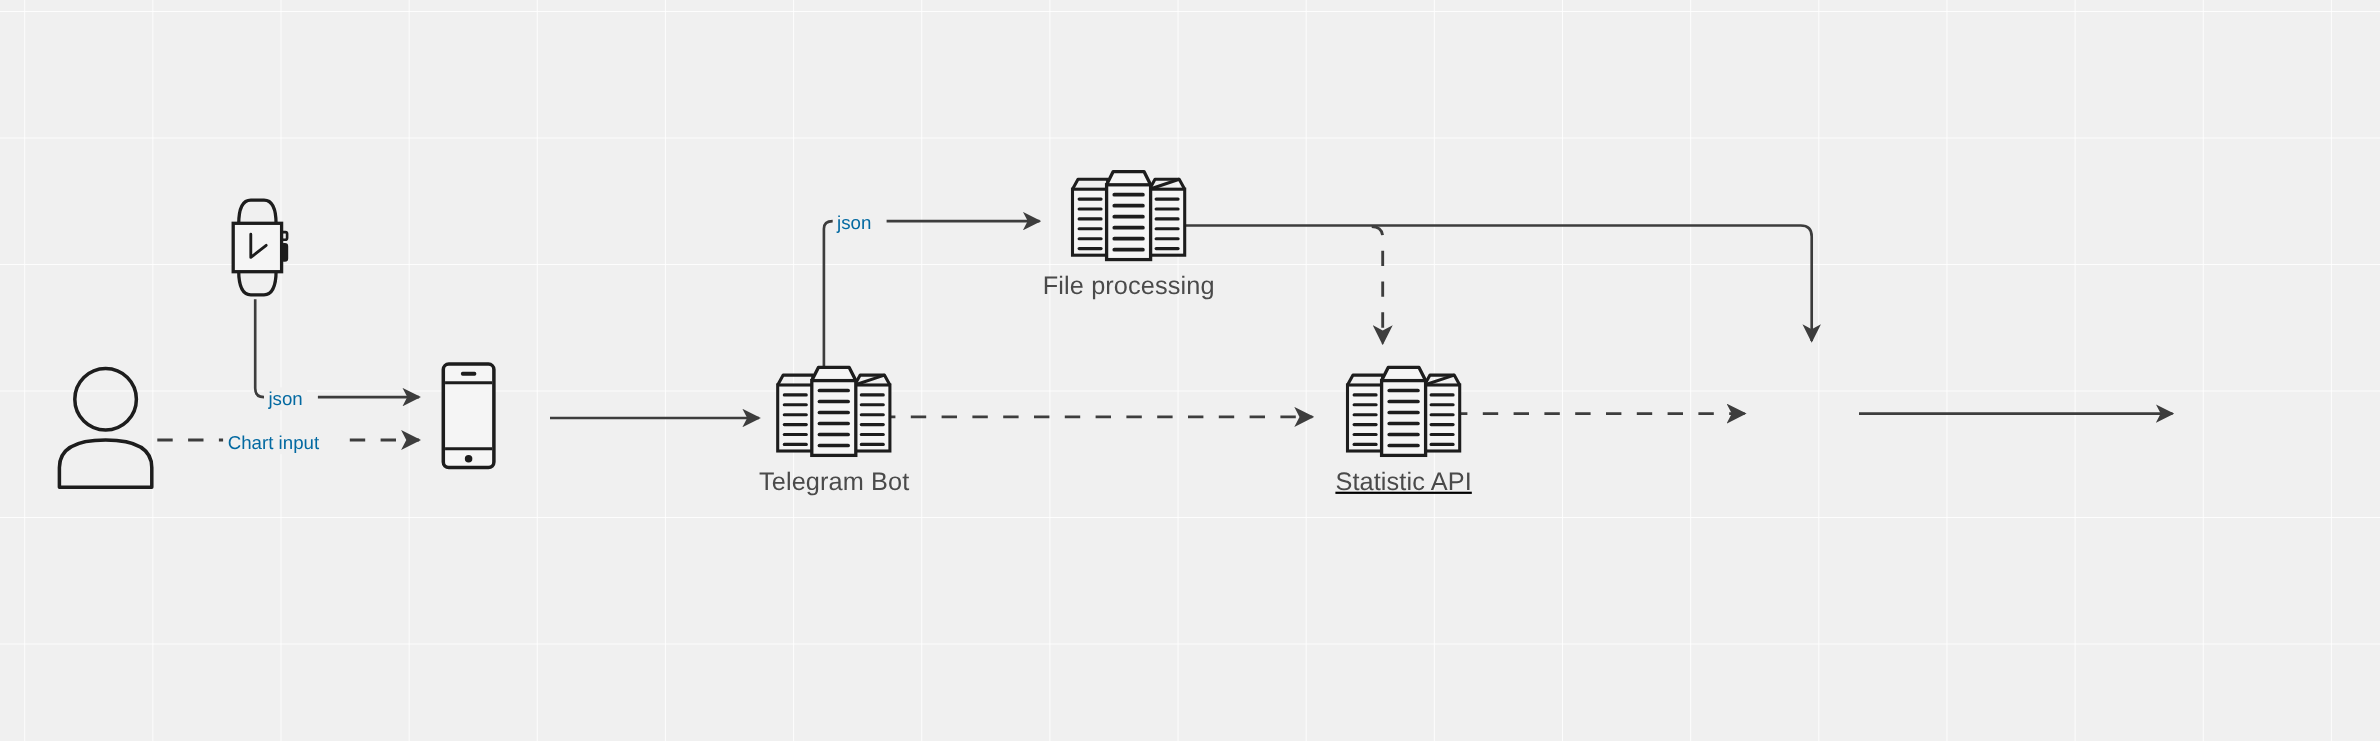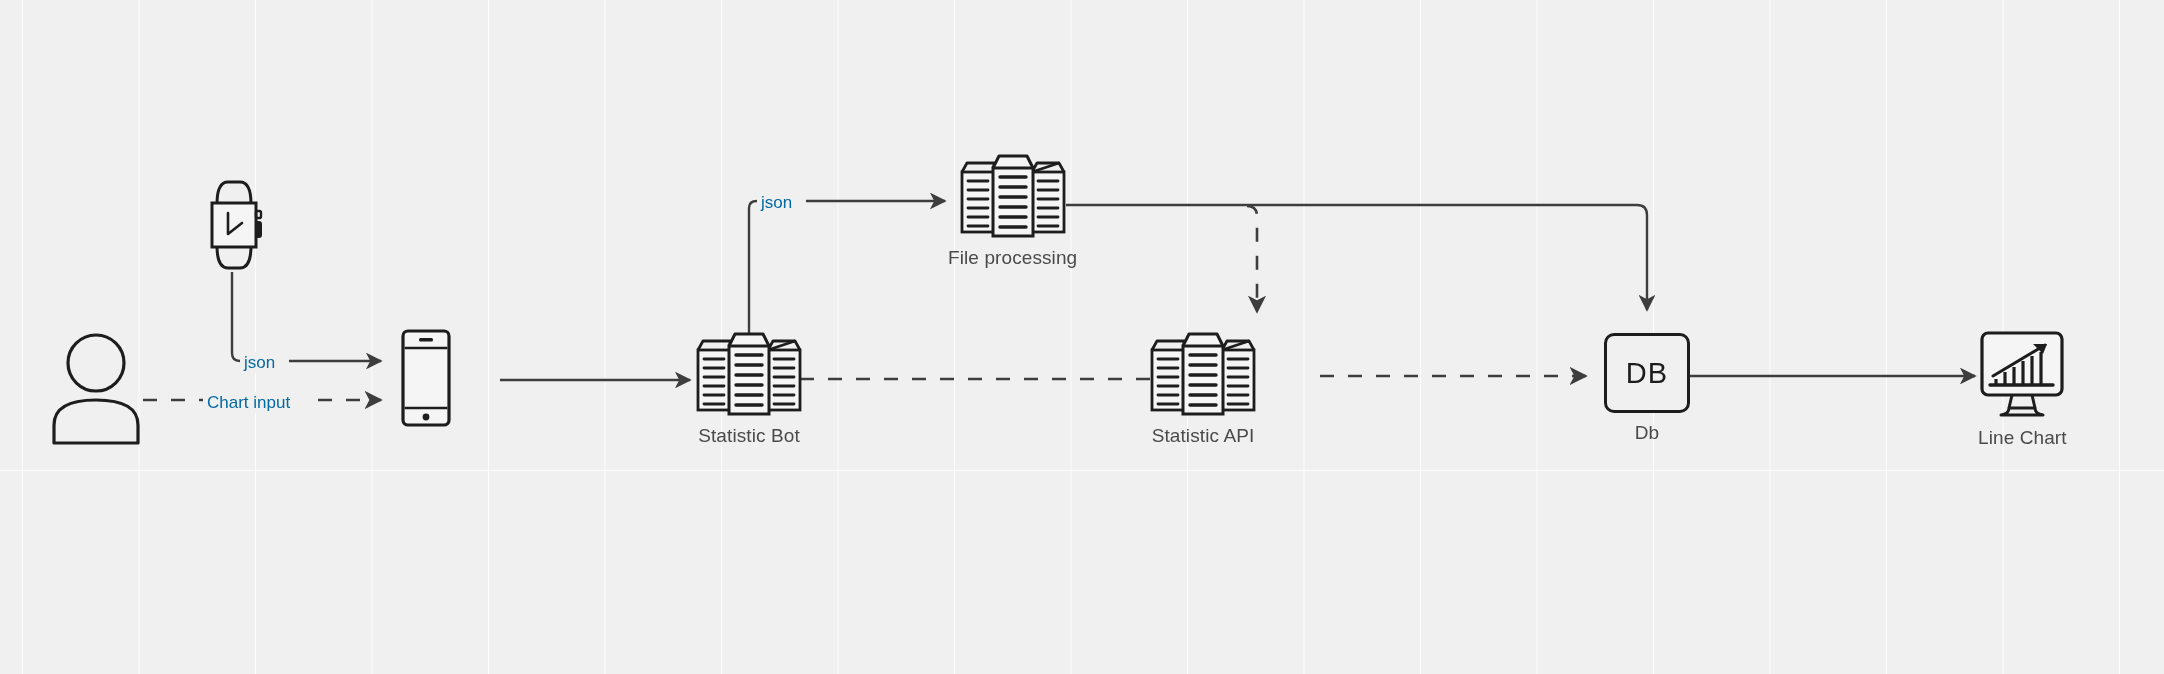--- a/index.html
+++ b/index.html
@@ -38,21 +38,21 @@
     position: absolute;
     display: flex;
     flex-direction: column;
     align-items: center;
   }
   .node .glyph {
     display: block;
   }
   .node .caption {
     margin-top: 10px;
-    font-size: 19px;
+    font-size: 23px;
     color: #4a4a4a;
     white-space: nowrap;
     line-height: 1;
     letter-spacing: 0.1px;
   }
   .edge-label {
     position: absolute;
     font-size: 17px;
     color: #0369a1;
     background: #f0f0f0;
@@ -183,21 +183,21 @@
       <rect x="39" y="18" width="40" height="68" fill="#f5f5f5" stroke="#1d1d1d" stroke-width="3"></rect>
       <g stroke="#1d1d1d" stroke-width="3.4" stroke-linecap="round">
         <line x1="46" y1="27" x2="72" y2="27"></line>
         <line x1="46" y1="37" x2="72" y2="37"></line>
         <line x1="46" y1="47" x2="72" y2="47"></line>
         <line x1="46" y1="57" x2="72" y2="57"></line>
         <line x1="46" y1="67" x2="72" y2="67"></line>
         <line x1="46" y1="77" x2="72" y2="77"></line>
       </g>
     </svg>
-    <div class="caption">Statistic Bot</div>
+    <div class="caption">Telegram Bot</div>
   </div>
 
   <div class="node" style="left:948px; top:150px;">
     <svg class="glyph" width="118" height="88" viewBox="0 0 118 88">
       <path d="M 8 22 L 13 13 L 40 13 L 40 22" fill="none" stroke="#1d1d1d" stroke-width="2.8" stroke-linejoin="round"></path>
       <rect x="8" y="22" width="32" height="60" fill="#f5f5f5" stroke="#1d1d1d" stroke-width="2.8"></rect>
       <g stroke="#1d1d1d" stroke-width="2.8" stroke-linecap="round">
         <line x1="14" y1="31" x2="34" y2="31"></line>
         <line x1="14" y1="40" x2="34" y2="40"></line>
         <line x1="14" y1="49" x2="34" y2="49"></line>
@@ -223,21 +223,21 @@
         <line x1="46" y1="37" x2="72" y2="37"></line>
         <line x1="46" y1="47" x2="72" y2="47"></line>
         <line x1="46" y1="57" x2="72" y2="57"></line>
         <line x1="46" y1="67" x2="72" y2="67"></line>
         <line x1="46" y1="77" x2="72" y2="77"></line>
       </g>
     </svg>
     <div class="caption">File processing</div>
   </div>
 
-  <div class="node" style="left:1144px; top:328px;">
+  <div class="node" style="left:1214px; top:328px;text-decoration:underline;">
     <svg class="glyph" width="118" height="88" viewBox="0 0 118 88">
       <path d="M 8 22 L 13 13 L 40 13 L 40 22" fill="none" stroke="#1d1d1d" stroke-width="2.8" stroke-linejoin="round"></path>
       <rect x="8" y="22" width="32" height="60" fill="#f5f5f5" stroke="#1d1d1d" stroke-width="2.8"></rect>
       <g stroke="#1d1d1d" stroke-width="2.8" stroke-linecap="round">
         <line x1="14" y1="31" x2="34" y2="31"></line>
         <line x1="14" y1="40" x2="34" y2="40"></line>
         <line x1="14" y1="49" x2="34" y2="49"></line>
         <line x1="14" y1="58" x2="34" y2="58"></line>
         <line x1="14" y1="67" x2="34" y2="67"></line>
         <line x1="14" y1="76" x2="34" y2="76"></line>
@@ -260,44 +260,15 @@
         <line x1="46" y1="37" x2="72" y2="37"></line>
         <line x1="46" y1="47" x2="72" y2="47"></line>
         <line x1="46" y1="57" x2="72" y2="57"></line>
         <line x1="46" y1="67" x2="72" y2="67"></line>
         <line x1="46" y1="77" x2="72" y2="77"></line>
       </g>
     </svg>
     <div class="caption">Statistic API</div>
   </div>
 
-  <div class="node" style="left:1604px; top:333px;">
-    <div class="db-box">
-      <span class="db-text">DB</span>
-    </div>
-    <div class="caption">Db</div>
-  </div>
-
-  <div class="node" style="left:1978px; top:330px;">
-    <svg class="glyph" width="86" height="88" viewBox="0 0 86 88">
-      <rect x="3" y="3" width="80" height="62" rx="6" fill="#f5f5f5" stroke="#1d1d1d" stroke-width="3.2"></rect>
-
-      <path d="M 33 65 L 30 78 M 53 65 L 56 78" fill="none" stroke="#1d1d1d" stroke-width="3"></path>
-      <path d="M 22 85 Q 30 84 30 78 L 56 78 Q 56 84 64 85 Z" fill="none" stroke="#1d1d1d" stroke-width="3" stroke-linejoin="round"></path>
-
-      <line x1="11" y1="55" x2="74" y2="55" stroke="#1d1d1d" stroke-width="3.4" stroke-linecap="round"></line>
-
-      <g stroke="#1d1d1d" stroke-width="3.2" stroke-linecap="butt">
-        <line x1="17" y1="55" x2="17" y2="49"></line>
-        <line x1="26" y1="55" x2="26" y2="42"></line>
-        <line x1="35" y1="55" x2="35" y2="37"></line>
-        <line x1="44" y1="55" x2="44" y2="31"></line>
-        <line x1="53" y1="55" x2="53" y2="26"></line>
-        <line x1="62" y1="55" x2="62" y2="22"></line>
-      </g>
-
-      <path d="M 14 46 L 66 15" fill="none" stroke="#1d1d1d" stroke-width="3" stroke-linecap="round"></path>
-      <path d="M 68 14 L 54 14 L 64 24 Z" fill="#1d1d1d"></path>
-    </svg>
-    <div class="caption">Line Chart</div>
-  </div>
+
 
 </div>
 
 </body></html>

